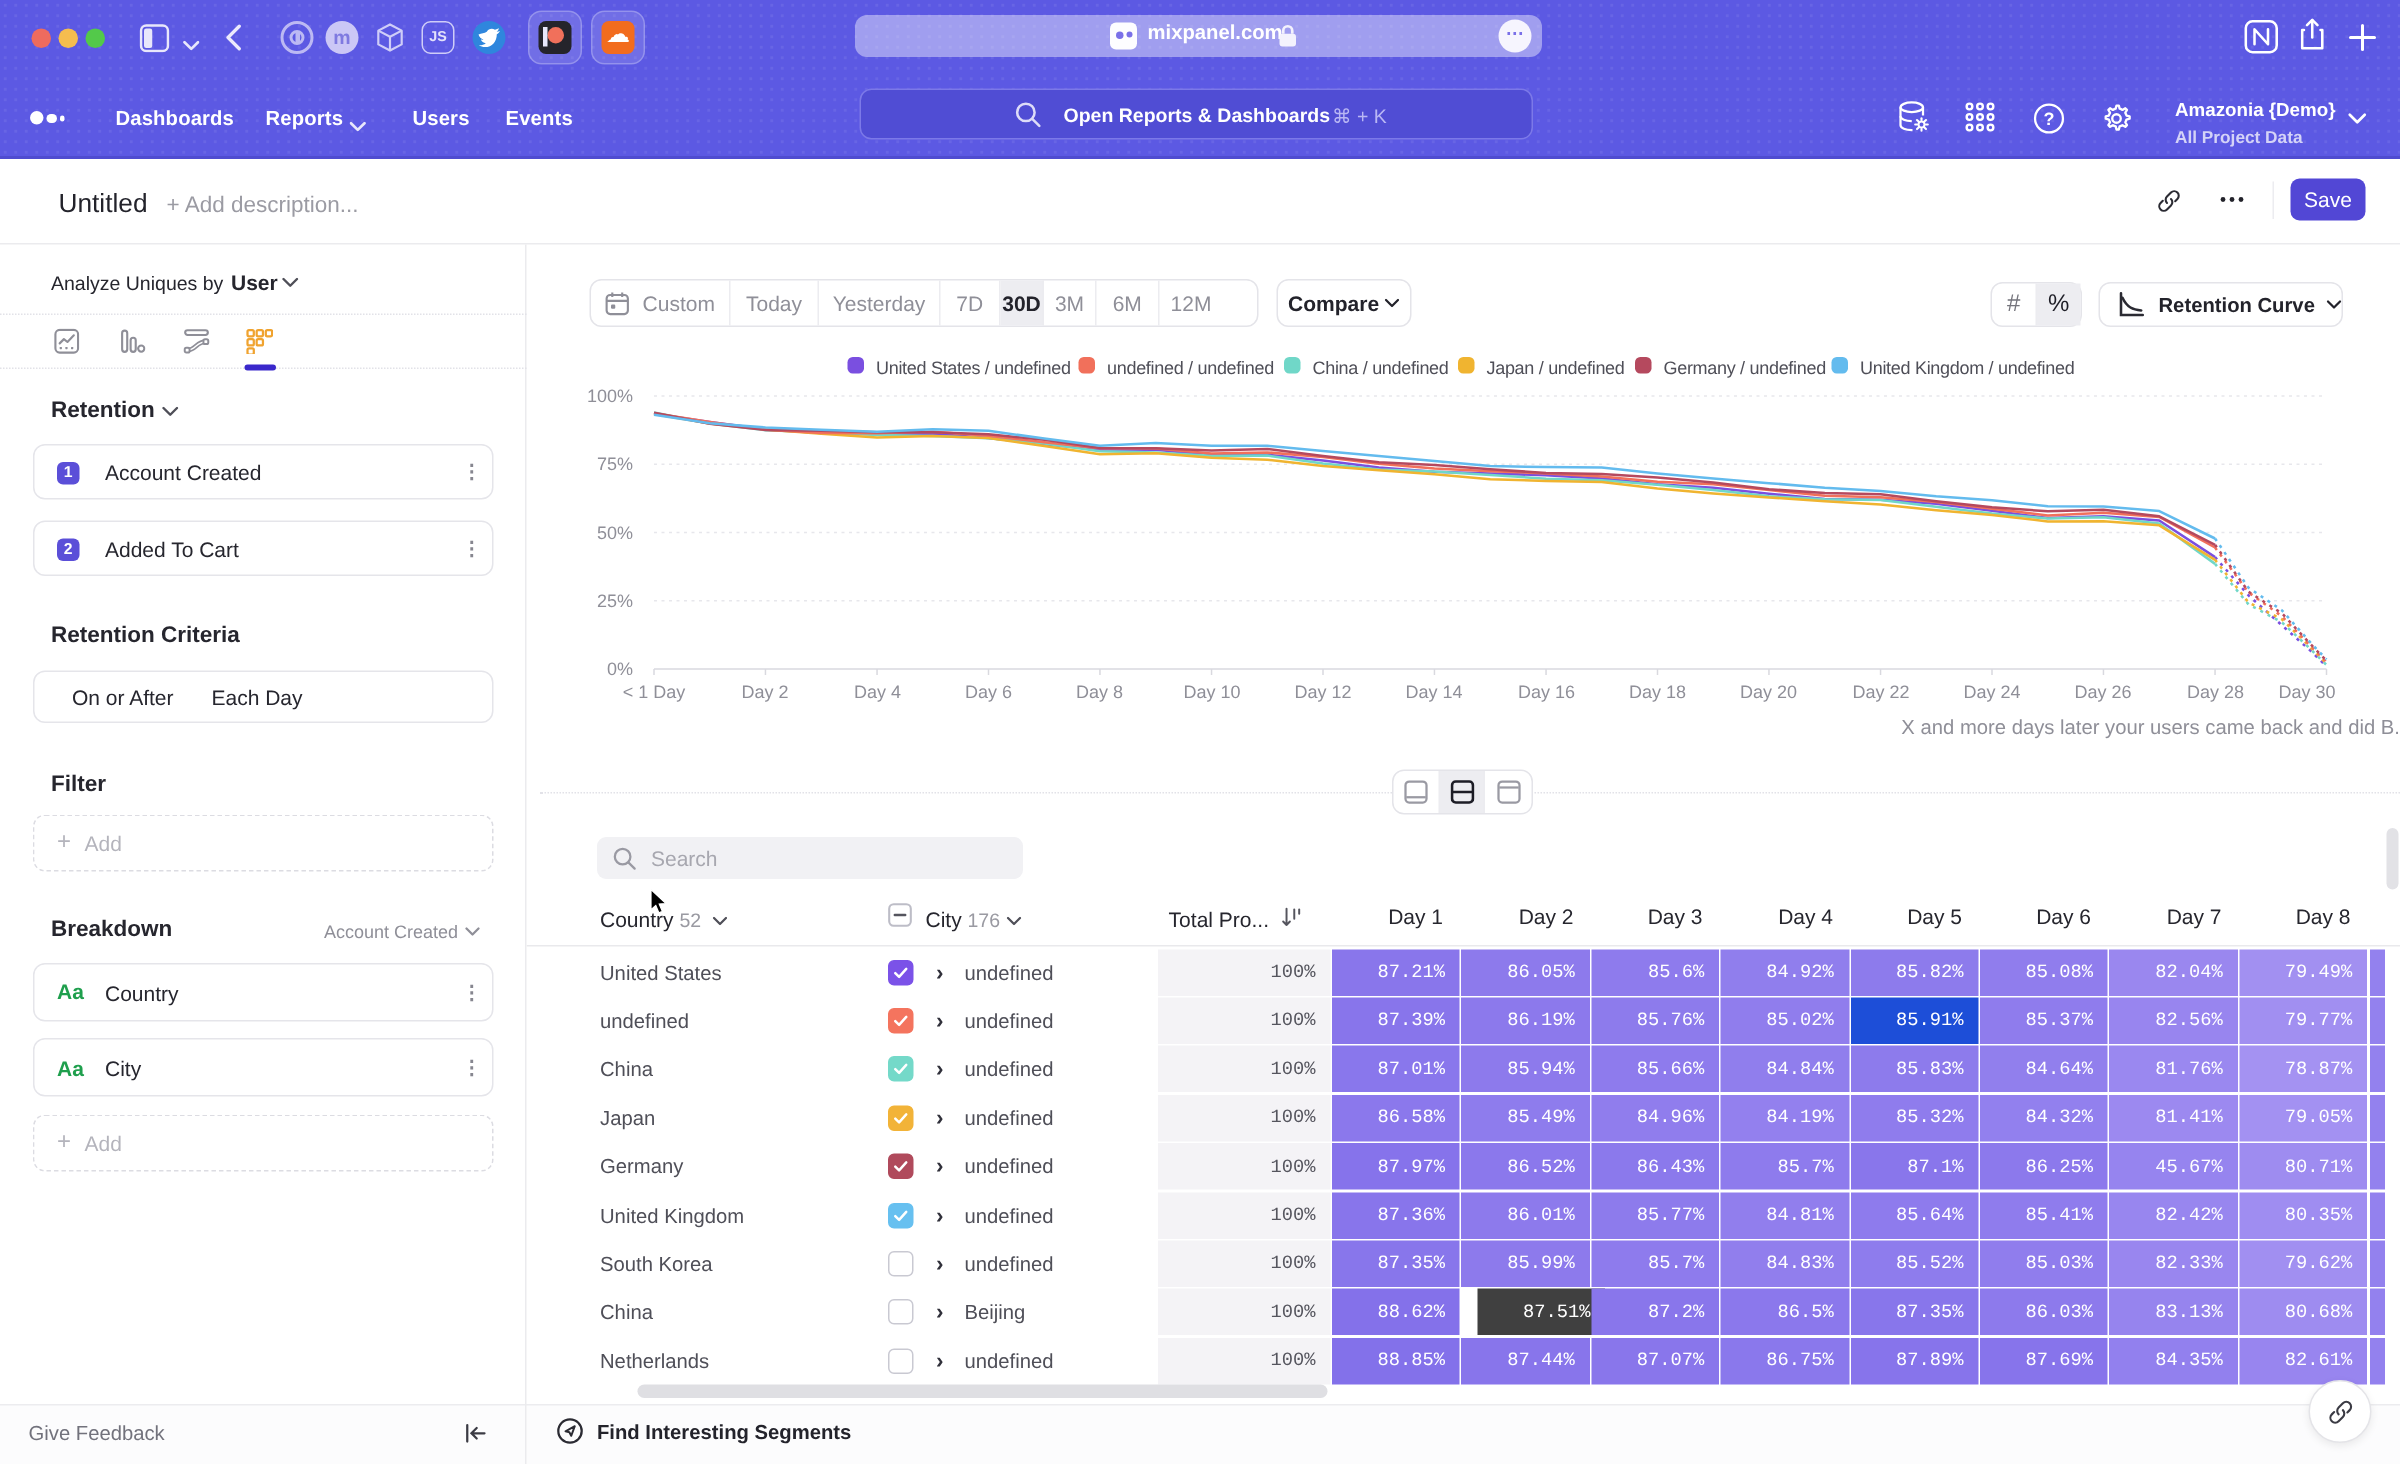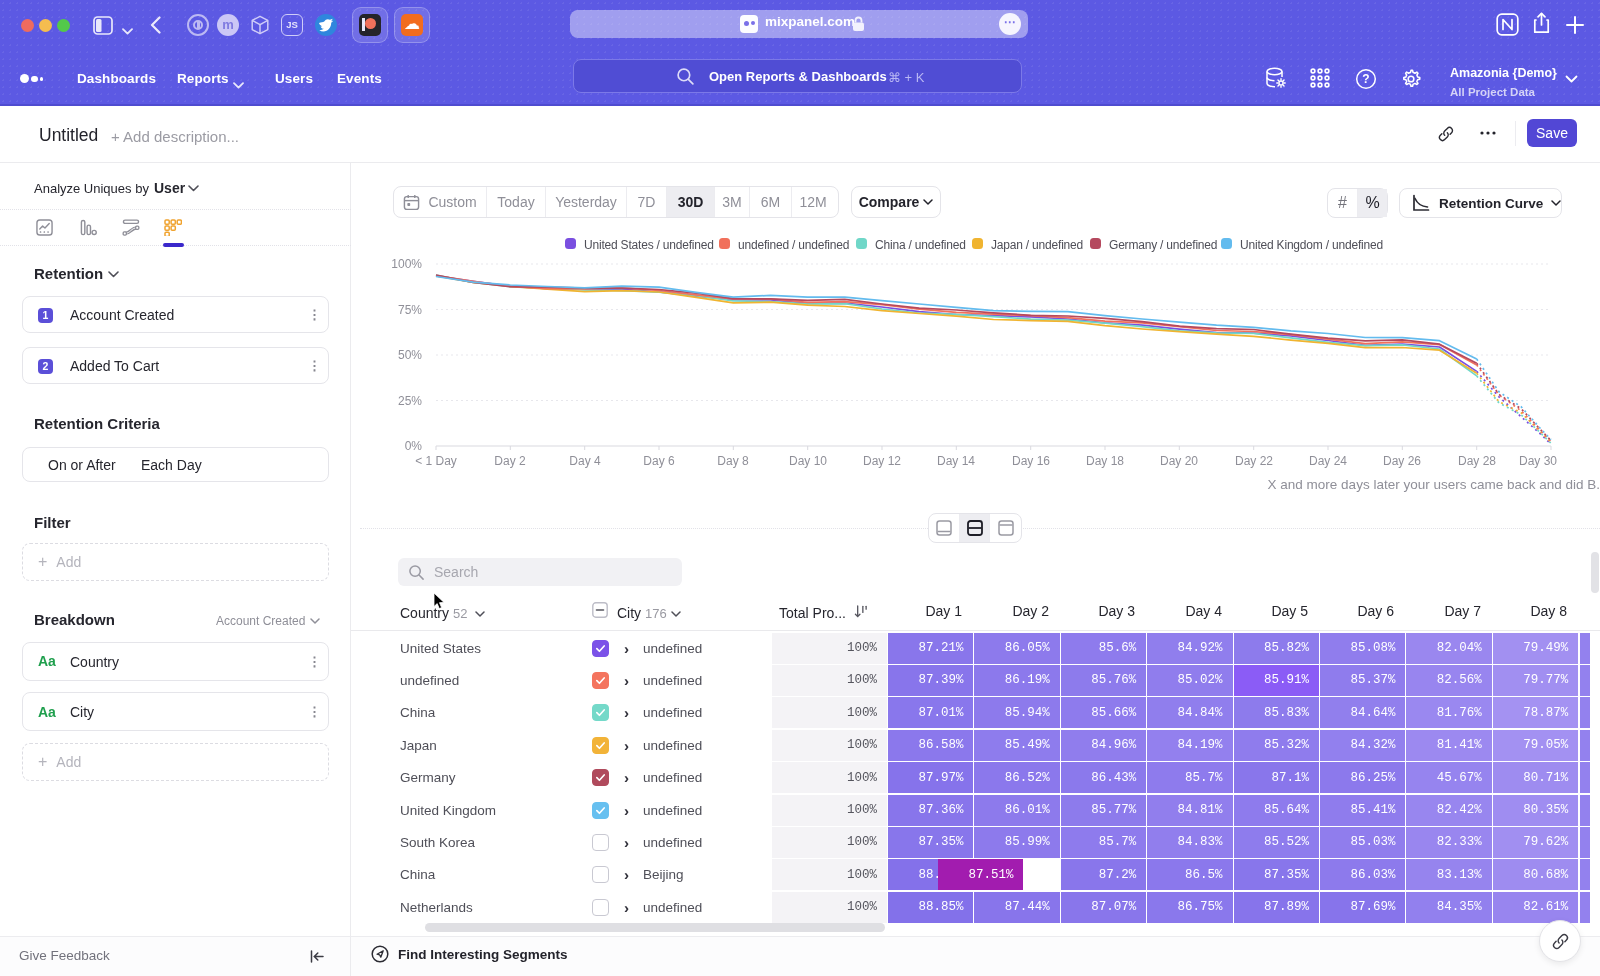--- a/index.html
+++ b/index.html
@@ -271,21 +271,21 @@
             <line x1="5.5" y1="1" x2="5.5" y2="4.3"></line>
             <line x1="12.5" y1="1" x2="12.5" y2="4.3"></line>
           </g>
           <rect x="4.6" y="9.6" width="3" height="3" rx="0.8" fill="#8f8f98"></rect>
         </svg>
         <span style="margin-left:8px">Custom</span>
       </div>
 <div class="seg" style="width:59px">Today</div>
 <div class="seg" style="width:81px">Yesterday</div>
 <div class="seg" style="width:40px">7D</div>
-<div class="seg" style="width:48px;background:#ededf1;color:#23232b;font-weight:700">30D</div>
+<div class="seg" style="width:29px;background:#ededf1;color:#23232b;font-weight:700">30D</div>
 <div class="seg" style="width:35px">3M</div>
 <div class="seg" style="width:42px">6M</div>
 <div class="seg" style="width:42px">12M</div>
 </div>
 <div class="ctl" style="left:851px;top:186px;width:90px;height:32px;justify-content:center;font-size:14px;font-weight:700;color:#23232b">Compare&nbsp;<svg width="10" height="6" viewBox="0 0 10 6">
         <path d="M1 1 L5 5 L9 1" fill="none" stroke="#23232b" stroke-width="1.5" stroke-linecap="round" stroke-linejoin="round"></path>
       </svg></div>
 <div class="ctl" style="left:1327px;top:188px;width:61px;height:30px">
 <div class="seg" style="width:30px;font-size:16px;color:#74747c">#</div>
 <div class="seg" style="width:29px;background:#ededf1;color:#1d1d26;font-weight:400;font-size:16px">%</div>
@@ -444,21 +444,21 @@
       </div>
       <div class="chv" style="left:273px;top:119.9px;height:31px">›</div>
       <div class="rc" style="left:292px;top:119.9px;height:31px">undefined</div>
       <div class="tot" style="left:421px;top:119.9px;height:31px">
         <span>100%</span>
       </div>
       <div class="pc" style="left:537.0px;top:119.9px;width:85.4px;height:31px;background:#8875eb">87.39%</div>
       <div class="pc" style="left:623.4px;top:119.9px;width:85.4px;height:31px;background:#8c79ec">86.19%</div>
       <div class="pc" style="left:709.8px;top:119.9px;width:85.4px;height:31px;background:#8d7bec">85.76%</div>
       <div class="pc" style="left:796.2px;top:119.9px;width:85.4px;height:31px;background:#907ded">85.02%</div>
-      <div class="pc" style="left:882.6px;top:119.9px;width:85.4px;height:31px;background:#8b5cf6">85.91%</div>
+      <div class="pc" style="left:882.6px;top:119.9px;width:85.4px;height:31px;background:#1d4ed8">85.91%</div>
       <div class="pc" style="left:969.0px;top:119.9px;width:85.4px;height:31px;background:#8f7ced">85.37%</div>
       <div class="pc" style="left:1055.4px;top:119.9px;width:85.4px;height:31px;background:#9885ef">82.56%</div>
       <div class="pc" style="left:1141.8px;top:119.9px;width:85.4px;height:31px;background:#a18ff1">79.77%</div>
       <div class="pc" style="left:1229px;top:119.9px;width:8px;height:31px;background:#9381ee"></div>
 <div class="rc" style="left:49px;top:152.3px;height:31px">China</div>
       <div class="cbx" style="left:241px;top:159.3px;background:#74d9c9;border-color:#74d9c9">
         <svg width="11" height="11" viewBox="0 0 12 12">
           <path d="M2 6.2 L4.8 9 L10 3.2" fill="none" stroke="#fff" stroke-width="1.8" stroke-linecap="round" stroke-linejoin="round"></path>
         </svg>
       </div>
@@ -553,21 +553,21 @@
       <div class="pc" style="left:1141.8px;top:281.9px;width:85.4px;height:31px;background:#a18ff1">79.62%</div>
       <div class="pc" style="left:1229px;top:281.9px;width:8px;height:31px;background:#9381ee"></div>
 <div class="rc" style="left:49px;top:314.3px;height:31px">China</div>
       <div class="cbx" style="left:241px;top:321.3px;background:#fff;border-color:#c9c9d2"></div>
       <div class="chv" style="left:273px;top:314.3px;height:31px">›</div>
       <div class="rc" style="left:292px;top:314.3px;height:31px">Beijing</div>
       <div class="tot" style="left:421px;top:314.3px;height:31px">
         <span>100%</span>
       </div>
       <div class="pc" style="left:537.0px;top:314.3px;width:85.4px;height:31px;background:#8471ea">88.62%</div>
-      <div class="pc" style="left:587px;top:314.3px;width:85.4px;height:31px;background:#a21caf">87.51%</div>
+      <div class="pc" style="left:634px;top:314.3px;width:85.4px;height:31px;background:#404040">87.51%</div>
       <div class="pc" style="left:709.8px;top:314.3px;width:85.4px;height:31px;background:#8976eb">87.2%</div>
       <div class="pc" style="left:796.2px;top:314.3px;width:85.4px;height:31px;background:#8b78ec">86.5%</div>
       <div class="pc" style="left:882.6px;top:314.3px;width:85.4px;height:31px;background:#8876eb">87.35%</div>
       <div class="pc" style="left:969.0px;top:314.3px;width:85.4px;height:31px;background:#8d7aec">86.03%</div>
       <div class="pc" style="left:1055.4px;top:314.3px;width:85.4px;height:31px;background:#9684ee">83.13%</div>
       <div class="pc" style="left:1141.8px;top:314.3px;width:85.4px;height:31px;background:#9e8cf0">80.68%</div>
       <div class="pc" style="left:1229px;top:314.3px;width:8px;height:31px;background:#9381ee"></div>
 <div class="rc" style="left:49px;top:346.7px;height:31px">Netherlands</div>
       <div class="cbx" style="left:241px;top:353.7px;background:#fff;border-color:#c9c9d2"></div>
       <div class="chv" style="left:273px;top:346.7px;height:31px">›</div>

